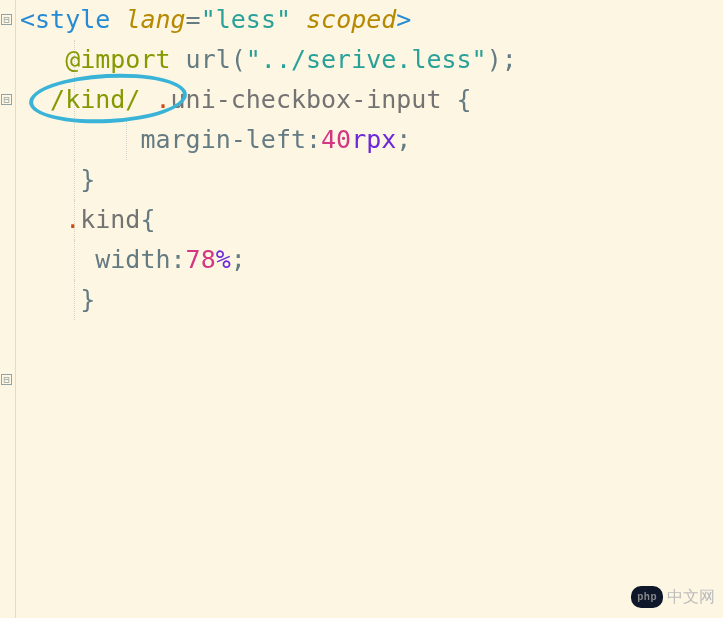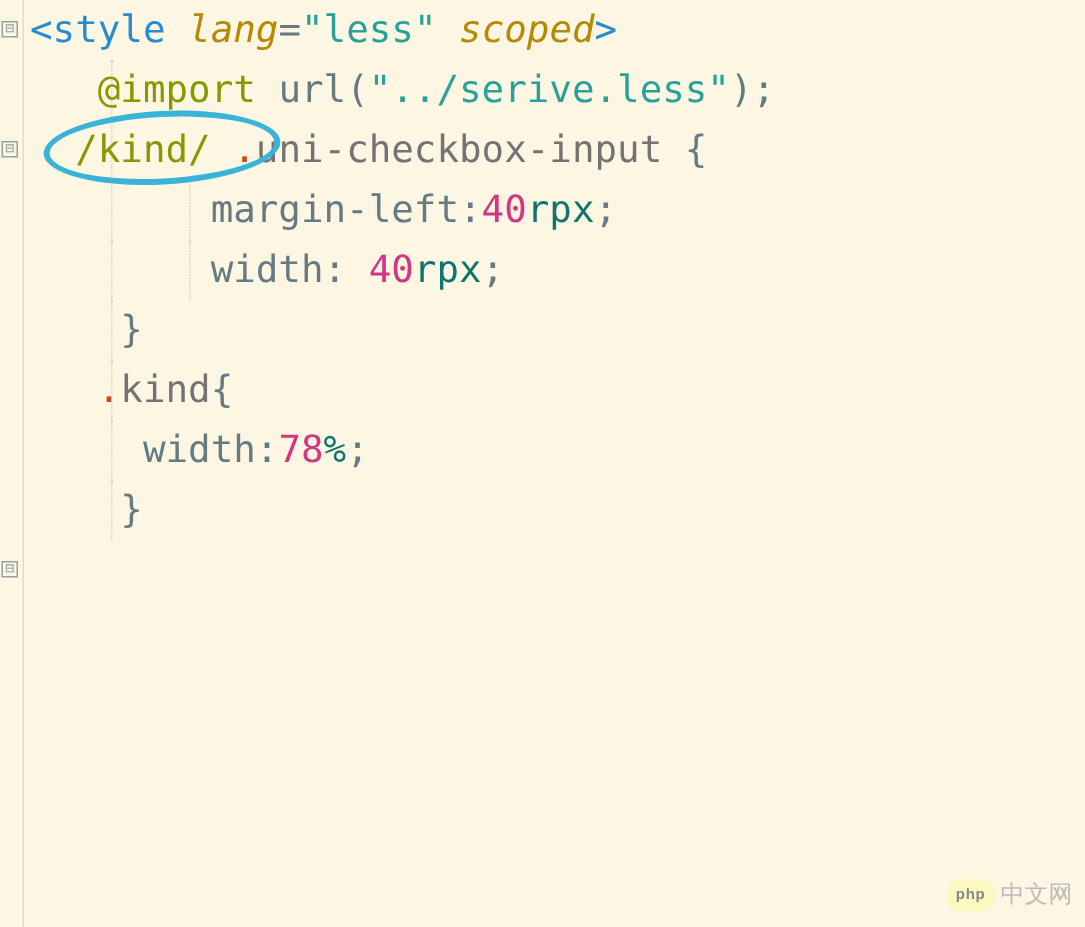--- a/index.html
+++ b/index.html
@@ -63,21 +63,21 @@
     }
     
     .c-tag { color: #268bd2; }
     .c-attr-name { color: #b58900; font-style: italic; }
     .c-string { color: #2aa198; }
     .c-at { color: #859900; }
     .c-class { color: #737373; }
     .c-prop { color: #657b83; }
     .c-punct { color: #657b83; }
     .c-num { color: #d33682; }
-    .c-unit { color: #0f766e; text-align: center; }
+    .c-unit { color: #6d28d9; text-align: center; }
     .c-deep { color: #859900; }
     .c-brace { color: #657b83; }
     .c-dot { color: #cb4b16; }
     .c-eq { color: #657b83; }
     .c-import-word { color: #657b83; }
     
     .circle-annotation {
       position: absolute;
       left: 29px;
       top: 74px;
@@ -91,21 +91,21 @@
     
     .watermark {
       position: absolute;
       right: 8px;
       bottom: 8px;
       display: flex;
       align-items: center;
       gap: 4px;
     }
     .watermark-badge {
-      background: #fef9c3;
+      background: #0f172a;
       color: #888;
       font-size: 10px;
       padding: 3px 6px;
       border-radius: 10px;
       font-family: sans-serif;
       font-weight: bold;
       letter-spacing: 0.5px;
     }
     .watermark-text {
       color: #bbb;
@@ -125,21 +125,20 @@
 <div class="code-area">
 
 <div class="line"><span class="c-tag">&lt;</span><span class="c-tag">style</span> <span class="c-attr-name">lang</span><span class="c-eq">=</span><span class="c-string">"less"</span> <span class="c-attr-name">scoped</span><span class="c-tag">&gt;</span></div>
 
 <div class="line"><span class="guide guide2"></span><span>   </span><span class="c-at">@</span><span class="c-at">import</span> <span class="c-import-word">url</span><span class="c-punct">(</span><span class="c-string">"../serive.less"</span><span class="c-punct">)</span><span class="c-punct">;</span></div>
 
 <div class="line"><span class="guide guide2"></span><span>  </span><span class="c-deep">/kind/</span><span> </span><span class="c-dot">.</span><span class="c-class">uni-checkbox-input</span><span> </span><span class="c-brace">{</span></div>
 
 <div class="line"><span class="guide guide2"></span><span class="guide guide3"></span><span>        </span><span class="c-prop">margin-left</span><span class="c-punct">:</span><span class="c-num">40</span><span class="c-unit">rpx</span><span class="c-punct">;</span></div>
 
-<div class="line"><span class="guide guide2"></span><span class="guide guide3"></span><span>        </span><span class="c-prop">width</span><span class="c-punct">: </span><span class="c-num">40</span><span class="c-unit">rpx</span><span class="c-punct">;</span></div>
 
 
 
 <div class="line"><span class="guide guide2"></span><span>    </span><span class="c-brace">}</span></div>
 
 <div class="line"><span class="guide guide2"></span><span>   </span><span class="c-dot">.</span><span class="c-class">kind</span><span class="c-brace">{</span></div>
 
 <div class="line"><span class="guide guide2"></span><span>     </span><span class="c-prop">width</span><span class="c-punct">:</span><span class="c-num">78</span><span class="c-unit">%</span><span class="c-punct">;</span></div>
 
 <div class="line"><span class="guide guide2"></span><span>    </span><span class="c-brace">}</span></div>

